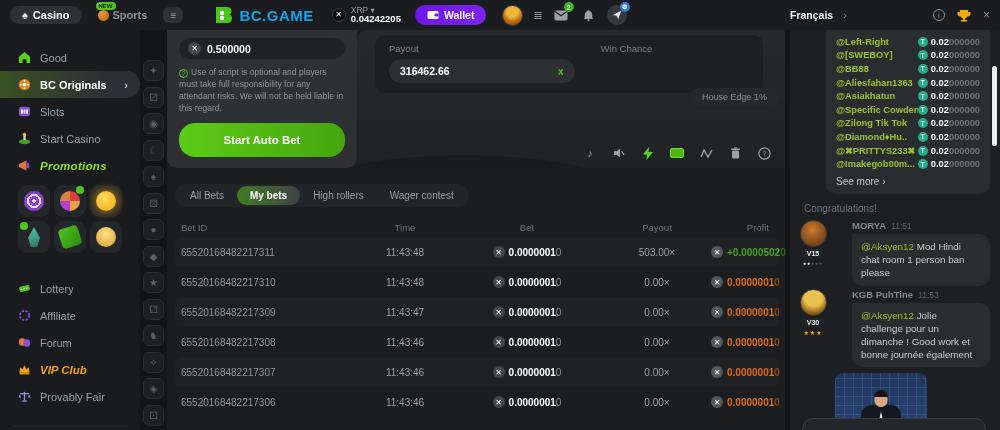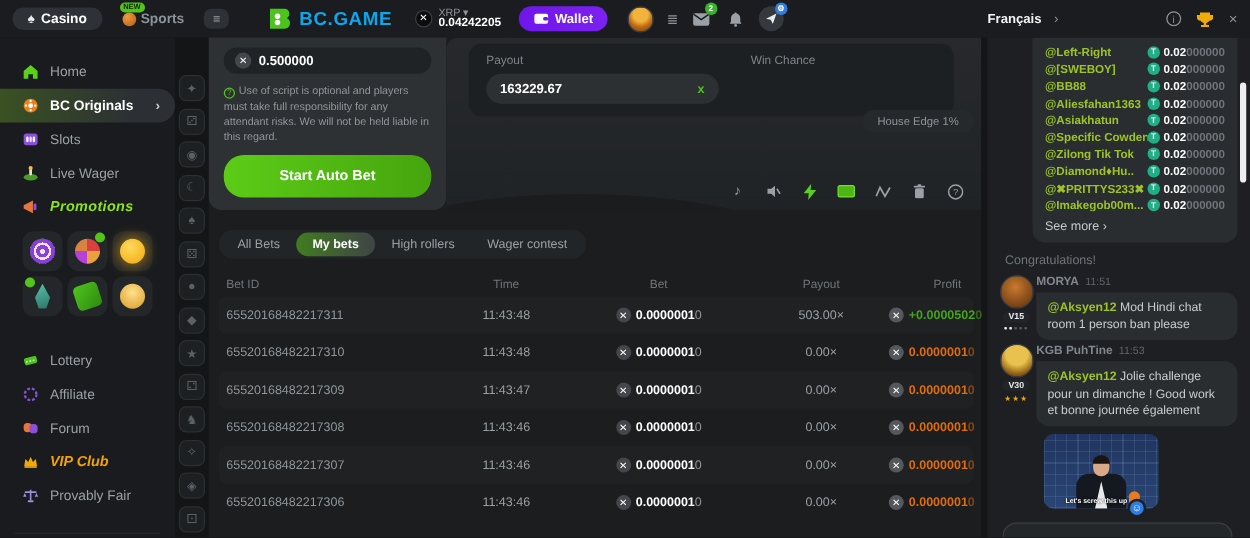--- a/index.html
+++ b/index.html
@@ -136,35 +136,35 @@
   .chat { width:210px; margin-left:5px; background:#1d1f22; position:relative; padding:0 10px 0 8px; flex-shrink:0; overflow:hidden; }
   .feed-bubble { margin-left:28px; background:#2a2d30; border-radius:0 0 10px 10px; padding:5px 10px 7px; }
   .feed-row { display:flex; justify-content:space-between; align-items:center; height:13.6px; font-size:9.3px; }
   .feed-user { color:#9cc427; font-weight:bold; white-space:nowrap; overflow:hidden; max-width:95px; }
   .feed-amt { display:flex; align-items:center; gap:3px; }
   .tether { width:10px; height:10px; border-radius:50%; background:#1fae85; color:#fff; font-size:6.5px; font-weight:bold;
     display:flex; align-items:center; justify-content:center; }
   .amt-val { color:#fff; font-weight:bold; } .amt-dim { color:#6f757a; font-weight:bold; }
   .see-more { margin-top:5px; color:#c3c7ca; font-size:10px; }
   .congrats { margin:9px 0 6px 6px; color:#6f757a; font-size:10px; }
-  .msg { display:flex; gap:1px; margin-top:3px; }
+  .msg { display:flex; gap:24px; margin-top:3px; }
   .msg-side { width:30px; flex-shrink:0; display:flex; flex-direction:column; align-items:center; gap:2px; }
   .msg-avatar { width:27px; height:27px; border-radius:50%; border:1px solid #3a3e42; }
   .av-morya { background:radial-gradient(circle at 45% 35%, #c97a2e, #5a2d0c); }
   .av-kgb { background:radial-gradient(circle at 50% 30%, #e8c14e 0 40%, #8a5a10 75%, #4a2f06); }
   .lvl-badge { background:#222528; color:#e9ecee; font-size:7px; font-weight:bold; border-radius:7px; padding:1px 5px; }
   .dots { font-size:5px; letter-spacing:1px; color:#e9ecee; } .dots .off { color:#55595d; }
   .stars { font-size:6px; color:#f0a90a; letter-spacing:1px; }
   .msg-body { flex:1; min-width:0; }
   .msg-head { display:flex; align-items:baseline; gap:5px; }
   .msg-name { color:#81878c; font-size:9.5px; font-weight:bold; }
   .msg-time { color:#5f6569; font-size:8.5px; }
   .msg-bubble { margin-top:3px; background:#2a2d30; border-radius:0 10px 10px 10px; padding:6px 9px; font-size:9.8px; line-height:1.35;
     color:#c9cdd0; }
-  .mention { color:#9cc427; font-weight:bold; }
+  .mention { color:#9cc427; font-weight:normal; }
   .chat-img { position:relative; margin:6px 0 0 37px; width:92px; height:60px; border-radius:8px; overflow:hidden;
     background:repeating-linear-gradient(0deg, rgba(130,160,210,.18) 0 1px, transparent 1px 9px),
                repeating-linear-gradient(90deg, rgba(130,160,210,.18) 0 1px, transparent 1px 9px),
                linear-gradient(#20355f,#2a4574); }
   .anchor-body { position:absolute; bottom:0; left:50%; transform:translateX(-50%); width:40px; height:28px; border-radius:10px 10px 0 0;
     background:#14181f; }
   .anchor-shirt { position:absolute; bottom:0; left:50%; transform:translateX(-50%); width:10px; height:22px; background:#e8eaec;
     clip-path:polygon(50% 0,100% 100%,0 100%); }
   .anchor-head { position:absolute; bottom:26px; left:50%; transform:translateX(-50%); width:13px; height:15px; border-radius:45%;
     background:#d9a886; }
@@ -260,21 +260,21 @@
   </div>
 </div>
 
 <div class="layout">
 
   <aside class="sidebar">
     <div class="side-item">
       <svg width="13" height="13" viewBox="0 0 14 14">
         <path d="M7 1l6 5.2V13H9V9H5v4H1V6.2z" fill="#59d119"></path>
       </svg>
-      <span>Home</span>
+      <span>Good</span>
     </div>
     <div class="side-item active">
       <svg width="13" height="13" viewBox="0 0 14 14">
         <circle cx="7" cy="7" r="6" fill="#e8821e"></circle>
           <circle cx="7" cy="7" r="2" fill="#fff"></circle>
         <circle cx="7" cy="3" r="1" fill="#fff"></circle>
           <circle cx="7" cy="11" r="1" fill="#fff"></circle>
         <circle cx="3" cy="7" r="1" fill="#fff"></circle>
           <circle cx="11" cy="7" r="1" fill="#fff"></circle>
       </svg>
@@ -289,21 +289,21 @@
         <rect x="8.8" y="4.5" width="2" height="5" rx="1" fill="#fff"></rect>
       </svg>
       <span>Slots</span>
     </div>
     <div class="side-item">
       <svg width="13" height="13" viewBox="0 0 14 14">
         <ellipse cx="7" cy="10.5" rx="6" ry="2.8" fill="#4a9c2a"></ellipse>
         <rect x="5.8" y="3" width="2.4" height="6" rx="1.2" fill="#e8e2d4"></rect>
         <circle cx="7" cy="2.6" r="1.8" fill="#f0c040"></circle>
       </svg>
-      <span>Live Wager</span>
+      <span>Start Casino</span>
     </div>
     <div class="side-item">
       <svg width="13" height="13" viewBox="0 0 14 14">
         <polygon points="1,5.5 9,1.5 9,12.5 1,8.5" fill="#e8733c"></polygon>
         <rect x="9.5" y="4" width="2.5" height="6" rx="1.2" fill="#8b4fd9"></rect>
       </svg>
       <span class="promo-label">Promotions</span>
     </div>
 
     <div class="promo-grid">
@@ -441,21 +441,21 @@
           <span class="q-icon">?</span><span>Use of script is optional and players must take full responsibility for any attendant risks. We will not be held liable in this regard.</span>
         </div>
         <button class="start-btn">Start Auto Bet</button>
       </div>
 
       <div class="game-area">
         <div class="payout-panel">
           <div class="field f-payout">
             <span class="field-label">Payout</span>
             <div class="field-input">
-              <span class="val">163229.67</span>
+              <span class="val">316462.66</span>
               <span class="unit">x</span>
             </div>
           </div>
           <div class="field f-chance">
             <span class="field-label">Win Chance</span>
           </div>
         </div>
         <div class="house-edge">House Edge 1%</div>
         <div class="toolbar">
           <span class="tb-icon">♪</span>

